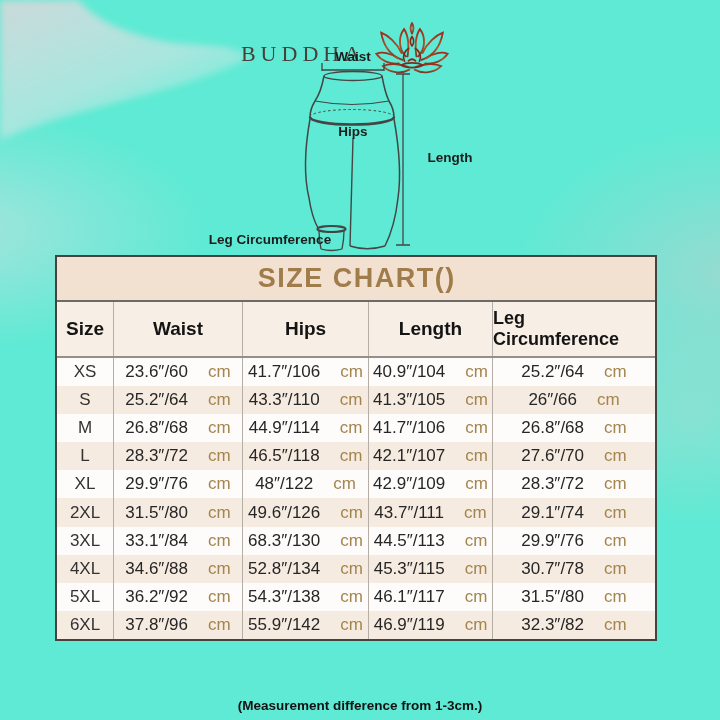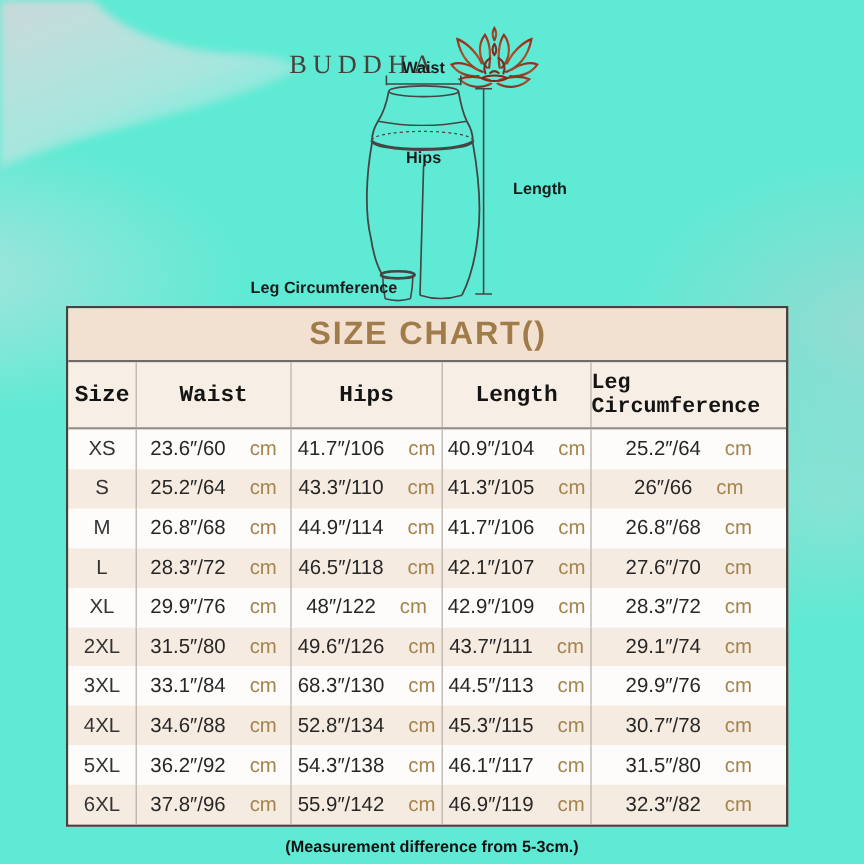--- a/index.html
+++ b/index.html
@@ -25,38 +25,38 @@
   .logo-text{
     font-family:"Liberation Serif",serif;font-size:22px;letter-spacing:5px;
     color:#48413b;font-weight:500;
   }
   .logo-icon{margin:0 10px;}
   
   .diagram{position:absolute;left:200px;top:45px;}
   .diagram text{font-family:"Liberation Sans",sans-serif;font-weight:bold;font-size:13.5px;fill:#1c1c1c;}
   
   .chart{
-    position:absolute;left:55px;top:255px;width:602px;height:434px;
+    position:absolute;left:55px;top:255px;width:602px;height:386px;
     border:2px solid #46423e;background:#fdfcfb;
     display:flex;flex-direction:column;box-sizing:border-box;
   }
   .chart-title{
     height:43px;flex:0 0 43px;background:#f2e1d1;border-bottom:2px solid #6e6a66;
     display:flex;align-items:center;justify-content:center;
   }
   .t-main{font-size:27px;font-weight:bold;color:#a17c4b;letter-spacing:1.5px;}
   .t-sub{font-size:19px;font-weight:bold;color:#a17c4b;letter-spacing:1px;}
   .t-close{font-size:27px;font-weight:bold;color:#a17c4b;}
   .chart-head{
     height:54px;flex:0 0 54px;background:#f7eee5;border-bottom:2px solid #968f88;
     display:flex;
   }
   .chart-head .cell{
     display:flex;align-items:center;justify-content:center;
-    font-size:19px;font-weight:bold;color:#141414;box-sizing:border-box;font-family:Liberation Mono, monospace;
+    font-size:19px;font-weight:bold;color:#141414;box-sizing:border-box;
   }
   .rows{flex:1;display:flex;flex-direction:column;text-align:right;}
   .row{flex:1;display:flex;}
   .row.cream{background:#f6ebe1;}
   .row.white{background:#fdfcfb;}
   .cell{box-sizing:border-box;}
   .col-size{width:57px;border-right:1px solid #b5aea7;}
   .col-waist{width:129px;border-right:1px solid #b5aea7;}
   .col-hips{width:126px;border-right:1px solid #b5aea7;}
   .col-length{width:124px;border-right:1px solid #b5aea7;}
@@ -375,15 +375,15 @@
             <span class="unit">cm</span>
           </div>
           <div class="cell col-leg">
             <span>32.3″/82</span>
             <span class="unit">cm</span>
           </div>
         </div>
       </div>
   </div>
 
-  <div class="footnote">(Measurement difference from 5-3cm.)</div>
+  <div class="footnote">(Measurement difference from 1-3cm.)</div>
 
 </div>
 
 </body></html>

